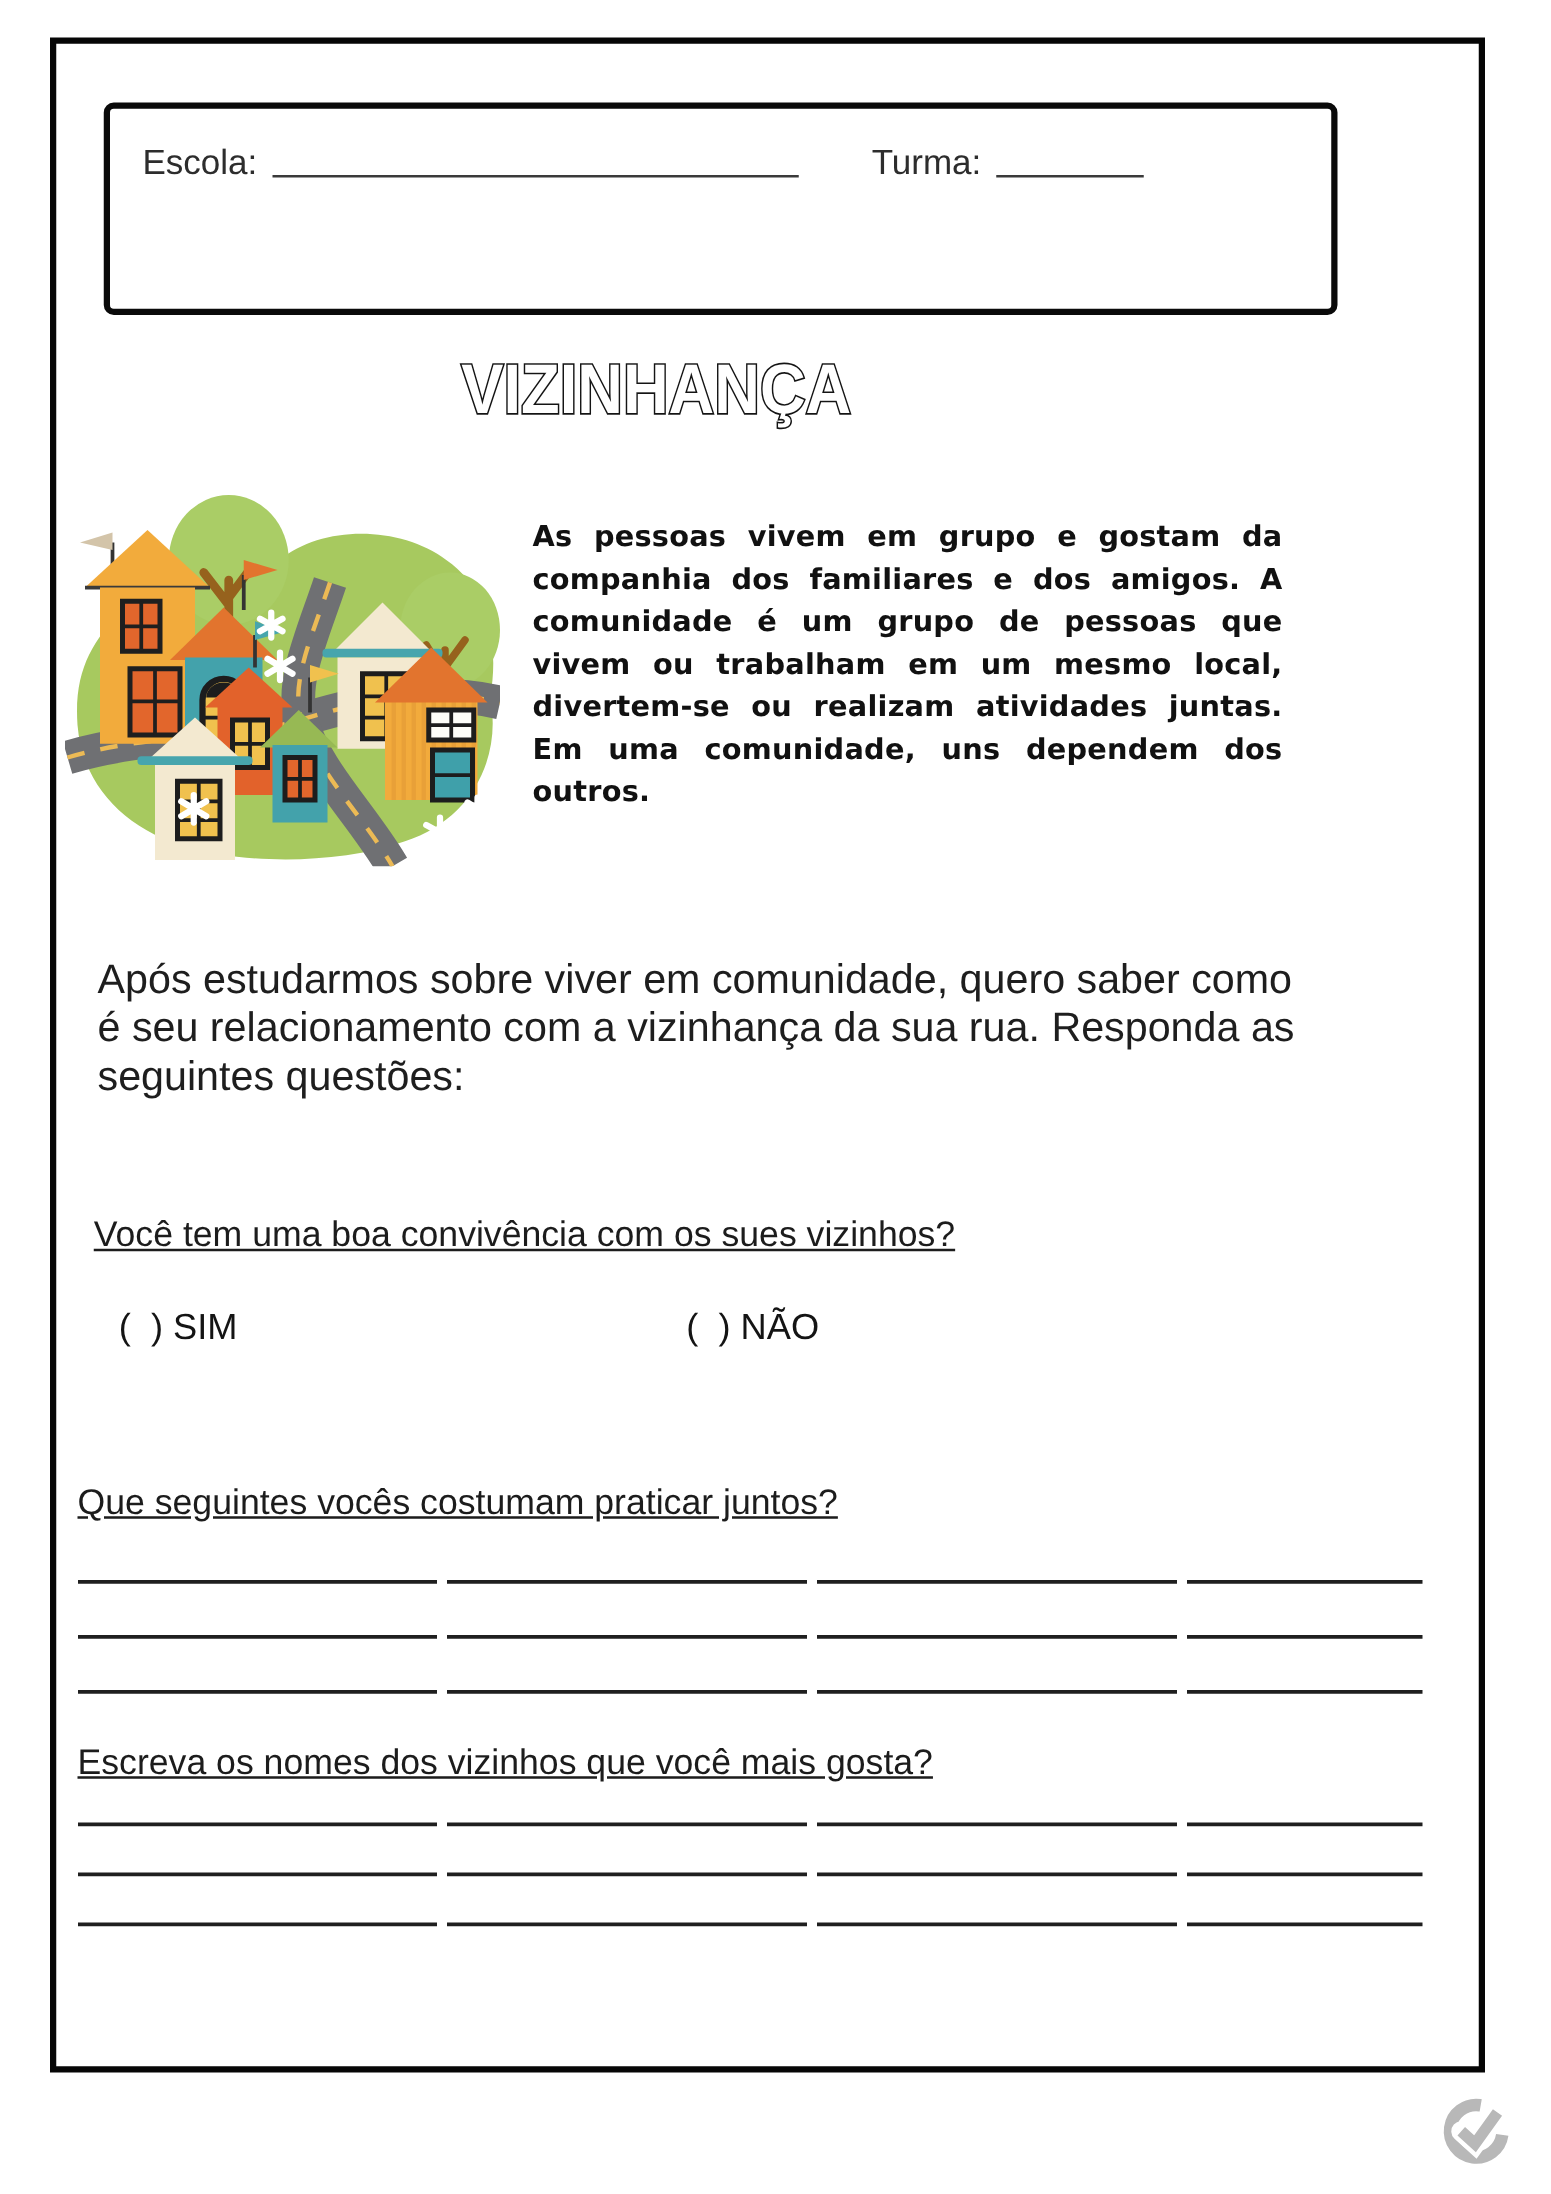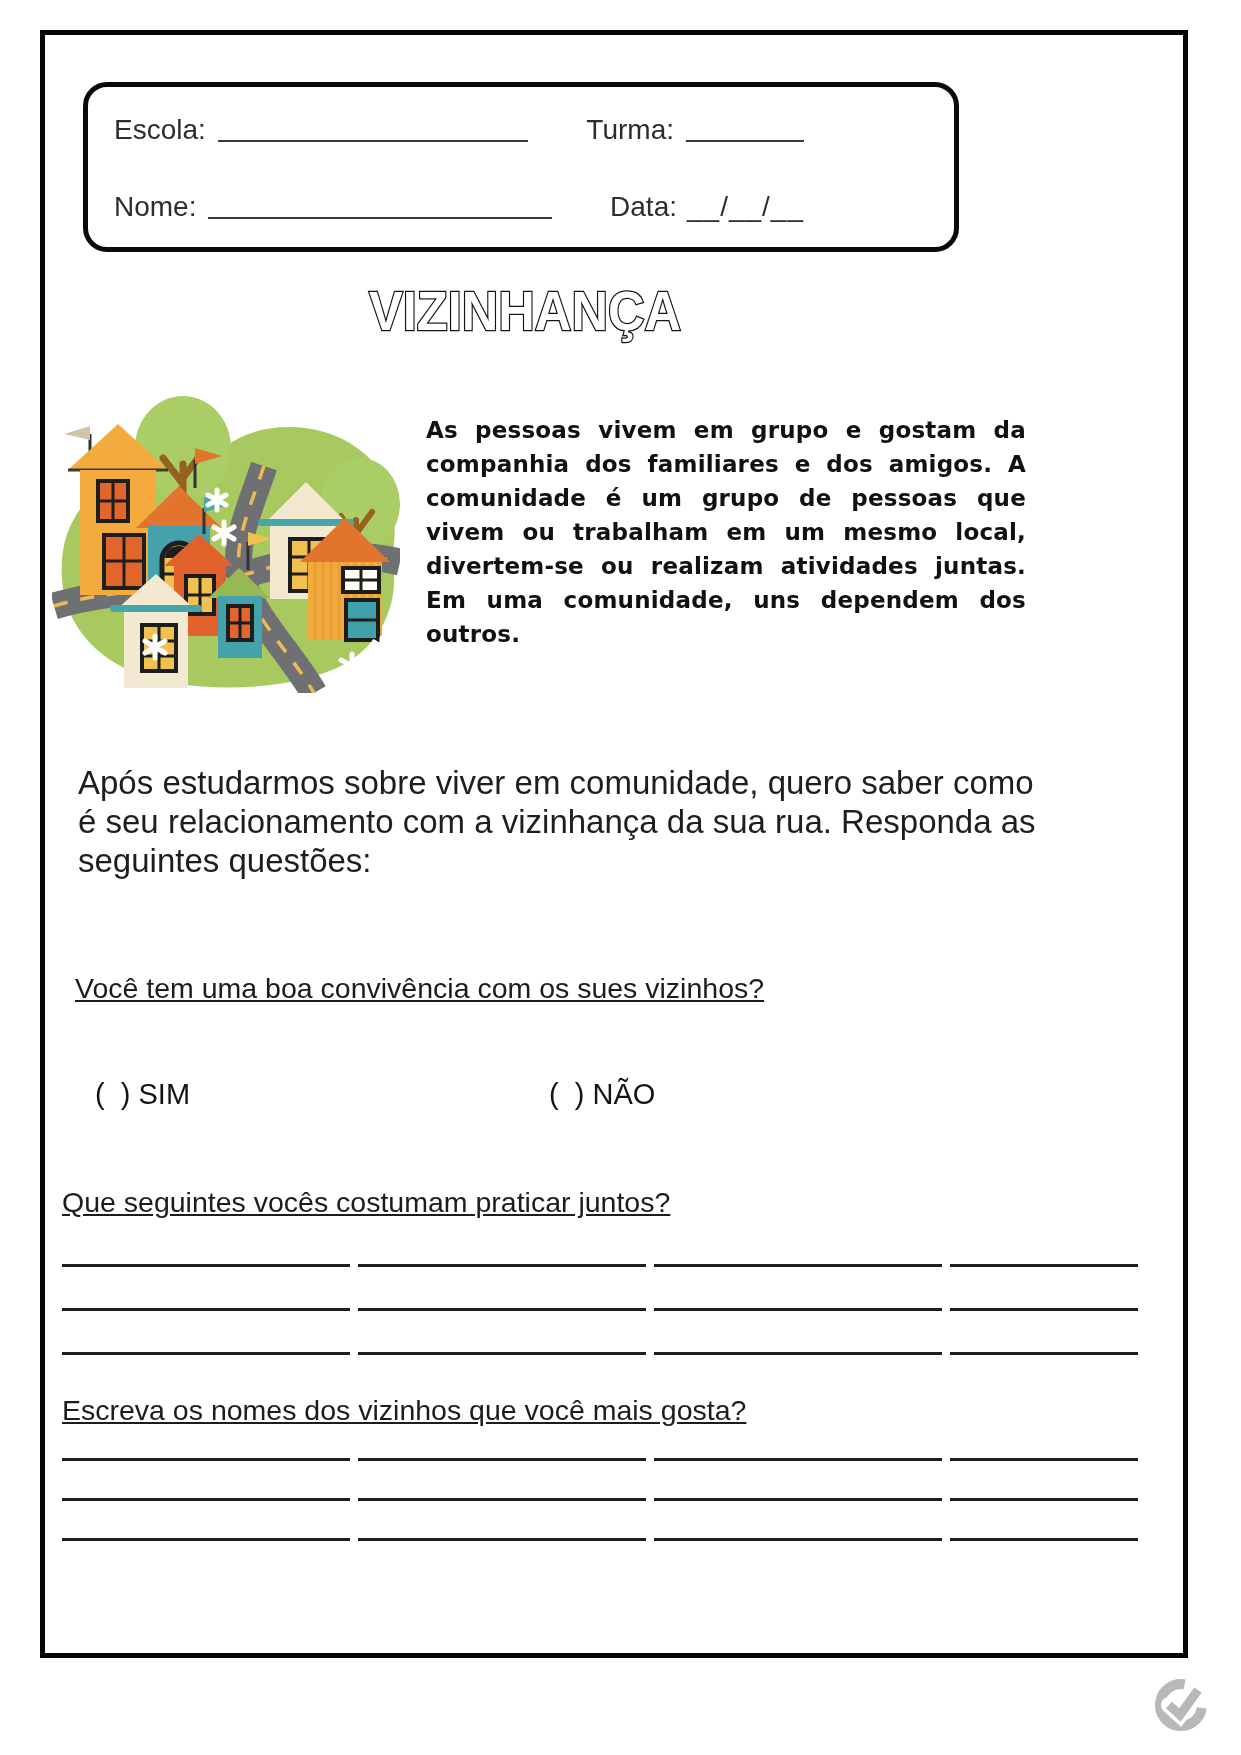--- a/index.html
+++ b/index.html
@@ -6,22 +6,22 @@
   .page{
     position:relative;width:1241px;height:1755px;background:#ffffff;
     font-family:"Liberation Sans",sans-serif;color:#1c1c1c;overflow:hidden;
   }
   .frame{
     position:absolute;left:40px;top:30px;width:1148px;height:1628px;
     border:5px solid #060606;box-sizing:border-box;
   }
   
   .header-box{
-    position:absolute;left:83px;top:82px;width:876px;height:170px;
-    border:5px solid #0a0a0a;border-radius:24px;box-sizing:border-box;
+    position:absolute;left:83px;top:82px;width:987px;height:170px;
+    border:5px solid #0a0a0a;border-radius:8px;box-sizing:border-box;
     padding:24px 150px 24px 26px;
     display:flex;flex-direction:column;justify-content:space-between;
   }
   .header-row{display:flex;align-items:flex-end;font-size:28px;color:#2d2d2d;line-height:1.15;font-weight:400;}
   .hlabel{white-space:nowrap;}
   .fill-line{flex:1 1 auto;border-bottom:2px solid #3a3a3a;height:1.05em;margin:0 58px 4px 12px;}
   .fill-line.short{flex:0 0 118px;margin-right:0;}
   .date-value{margin-left:10px;letter-spacing:1px;white-space:pre;}
   
   .title-wrap{position:absolute;left:0;top:280px;width:1050px;height:64px;}
@@ -38,21 +38,21 @@
   }
   
   .lead{
     position:absolute;left:78px;top:730px;width:968px;
     font-size:33px;line-height:39px;color:#1e1e1e;
   }
   .question{position:absolute;font-size:28.5px;color:#1c1c1c;white-space:nowrap;text-decoration:underline;}
   .q1{left:75px;top:972px;}
   .q2{left:62px;top:1186px;}
   .q3{left:62px;top:1394px;}
-  .option{position:absolute;top:1046px;font-size:29px;color:#141414;white-space:pre;cursor:default;margin-top:32px;}
+  .option{position:absolute;top:1046px;font-size:29px;color:#141414;white-space:pre;cursor:default;}
   .opt-sim{left:95px;}
   .opt-nao{left:549px;}
   .answer-line{
     position:absolute;left:62px;width:1076px;height:3px;
     background:repeating-linear-gradient(to right,#1f1f1f 0 288px,transparent 288px 296px);
   }
   .la1{top:1264px;} .la2{top:1308px;} .la3{top:1352px;}
   .lb1{top:1458px;} .lb2{top:1498px;} .lb3{top:1538px;}
   .logo{position:absolute;left:1150px;top:1670px;width:66px;height:66px;}
 </style>
@@ -62,26 +62,20 @@
 <div class="page">
 
   <div class="frame"></div>
 
   <div class="header-box">
     <div class="header-row">
       <span class="hlabel">Escola:</span>
       <span class="fill-line"></span>
       <span class="hlabel">Turma:</span>
       <span class="fill-line short"></span>
-    </div>
-    <div class="header-row">
-      <span class="hlabel">Nome:</span>
-      <span class="fill-line"></span>
-      <span class="hlabel">Data:</span>
-      <span class="date-value">__/__/__</span>
     </div>
   </div>
 
   <div class="title-wrap">
     <svg width="1050" height="64" viewBox="0 0 1050 64">
       <text x="525" y="50" text-anchor="middle" textLength="312" lengthAdjust="spacingAndGlyphs" font-size="56" font-weight="bold" fill="#ffffff" stroke="#141414" stroke-width="2.6" paint-order="stroke">VIZINHANÇA</text>
     </svg>
   </div>
 
   <svg class="illu" viewBox="0 0 348 345">

